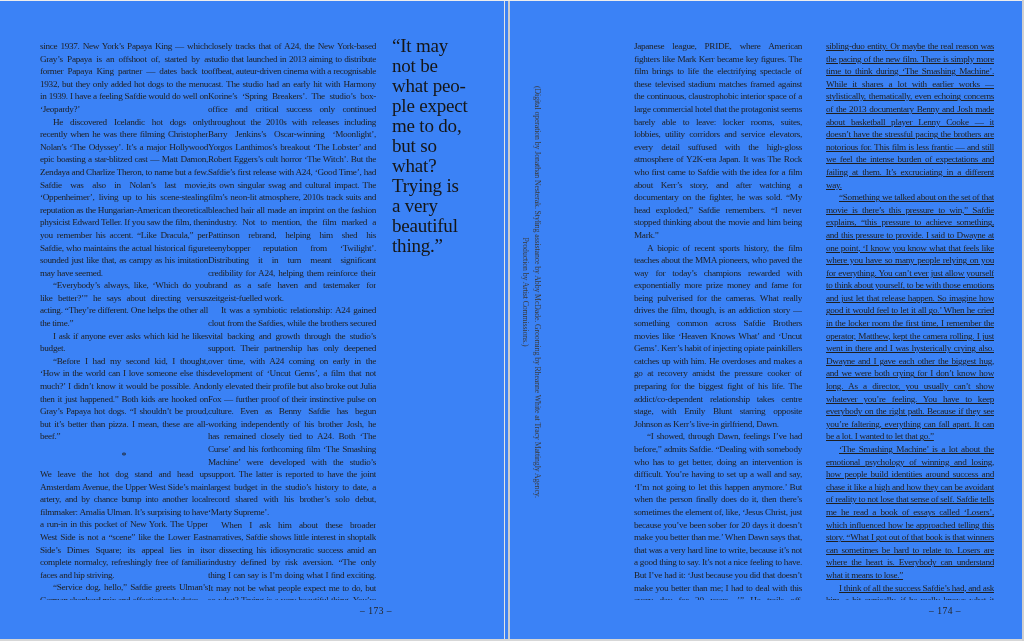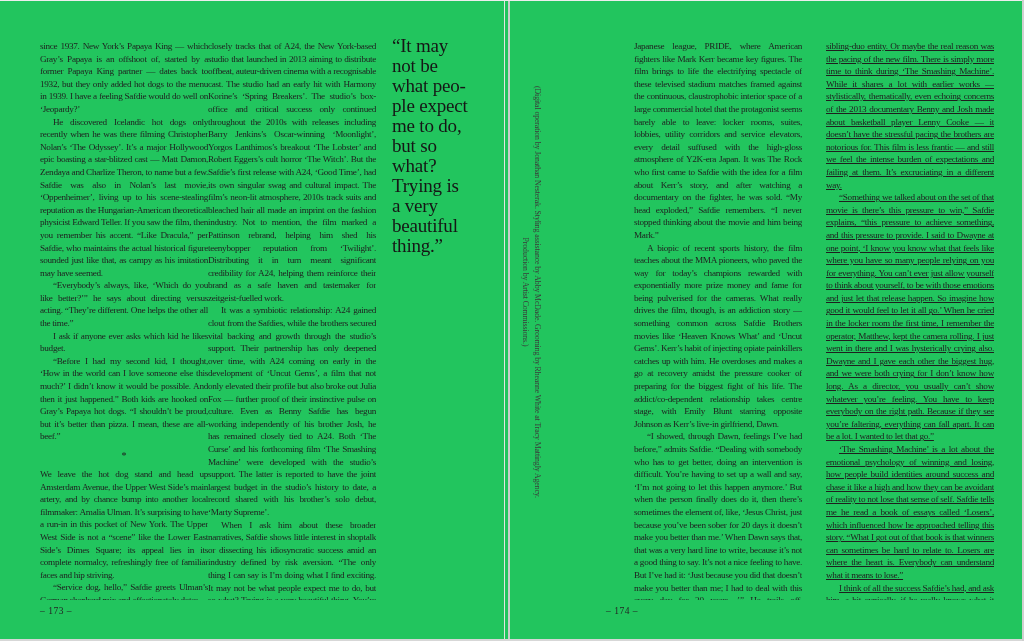--- a/index.html
+++ b/index.html
@@ -5,21 +5,21 @@
   html, body { margin: 0; padding: 0; }
   body {
     width: 1024px; height: 641px;
     background: #f4f4f4;
     overflow: hidden;
     font-family: "Liberation Serif", "DejaVu Serif", serif;
   }
   .spread {
     position: relative;
     width: 1024px; height: 641px;
-    background: #22c55e;
+    background: #3b82f6;
     overflow: hidden;
   }
   
   .edge-top    { position: absolute; left: 0; right: 0; top: 0; height: 1px; background: #ededed; }
   .edge-bottom { position: absolute; left: 0; right: 0; bottom: 0; height: 2px; background: #d7d7d7; }
   .edge-right  { position: absolute; top: 0; bottom: 0; right: 0; width: 2px; background: #d0d0d0; }
   .fold-a { position: absolute; top: 0; bottom: 0; left: 504px; width: 1px; background: #e4e4e4; }
   .fold-b { position: absolute; top: 0; bottom: 0; left: 508px; width: 2px; background: #cccccc; }
 
   
@@ -69,21 +69,21 @@
     letter-spacing: -0.1px;
     color: #3a3a3a;
     text-align: center;
   }
   .credits div { white-space: nowrap; }
 
   
   .pagenum {
     position: absolute; top: 606px;
     font-size: 9.5px; letter-spacing: 0.5px;
-    color: #242424; text-align: left;
+    color: #242424; text-align: right;
   }
   #pn-left  { left: 40px;  width: 352px; }
   #pn-right { left: 606px; width: 355px; }
 </style>
 </head>
 <body>
 
 <div class="spread">
 
   <div class="column" id="col1">

